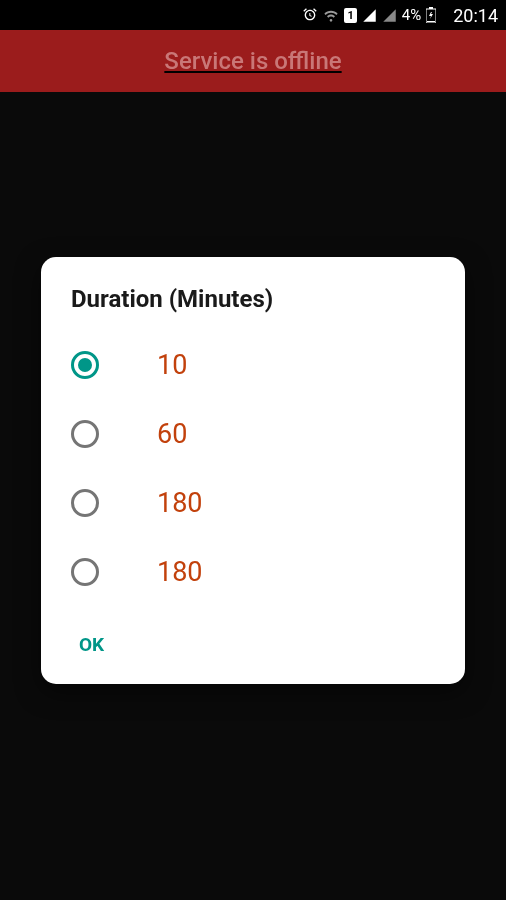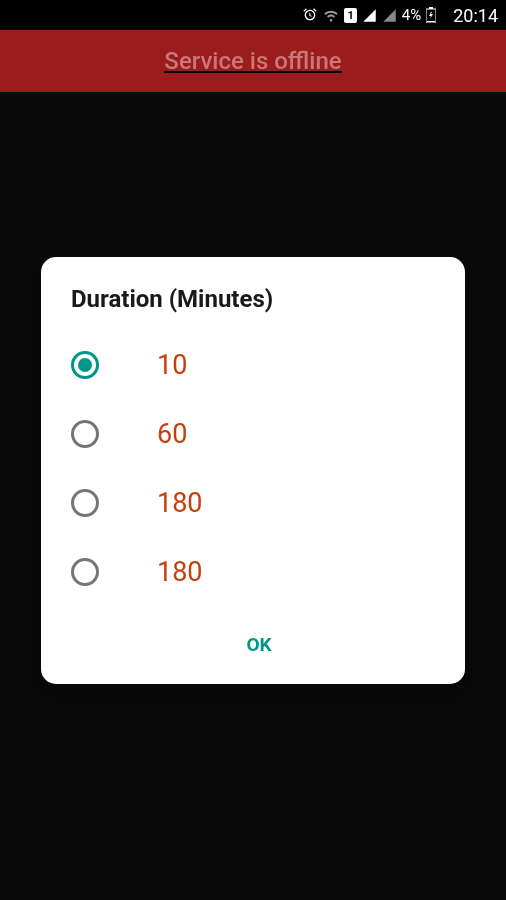--- a/index.html
+++ b/index.html
@@ -115,22 +115,22 @@
       background: #009688;
       border-radius: 50%;
     }
     .radio-label {
       font-size: 27px;
       color: #c2410c;
       margin-left: 58px;
     }
     .dialog-actions {
       display: flex;
-      justify-content: center;
-      padding: 18px 26px 6px 38px;
+      justify-content: flex-start;
+      padding: 18px 26px 6px 26px;
     }
     .ok-button {
       background: none;
       border: none;
       color: #009688;
       font-size: 19px;
       font-weight: 700;
       padding: 8px 12px;
       cursor: pointer;
       font-family: inherit;

